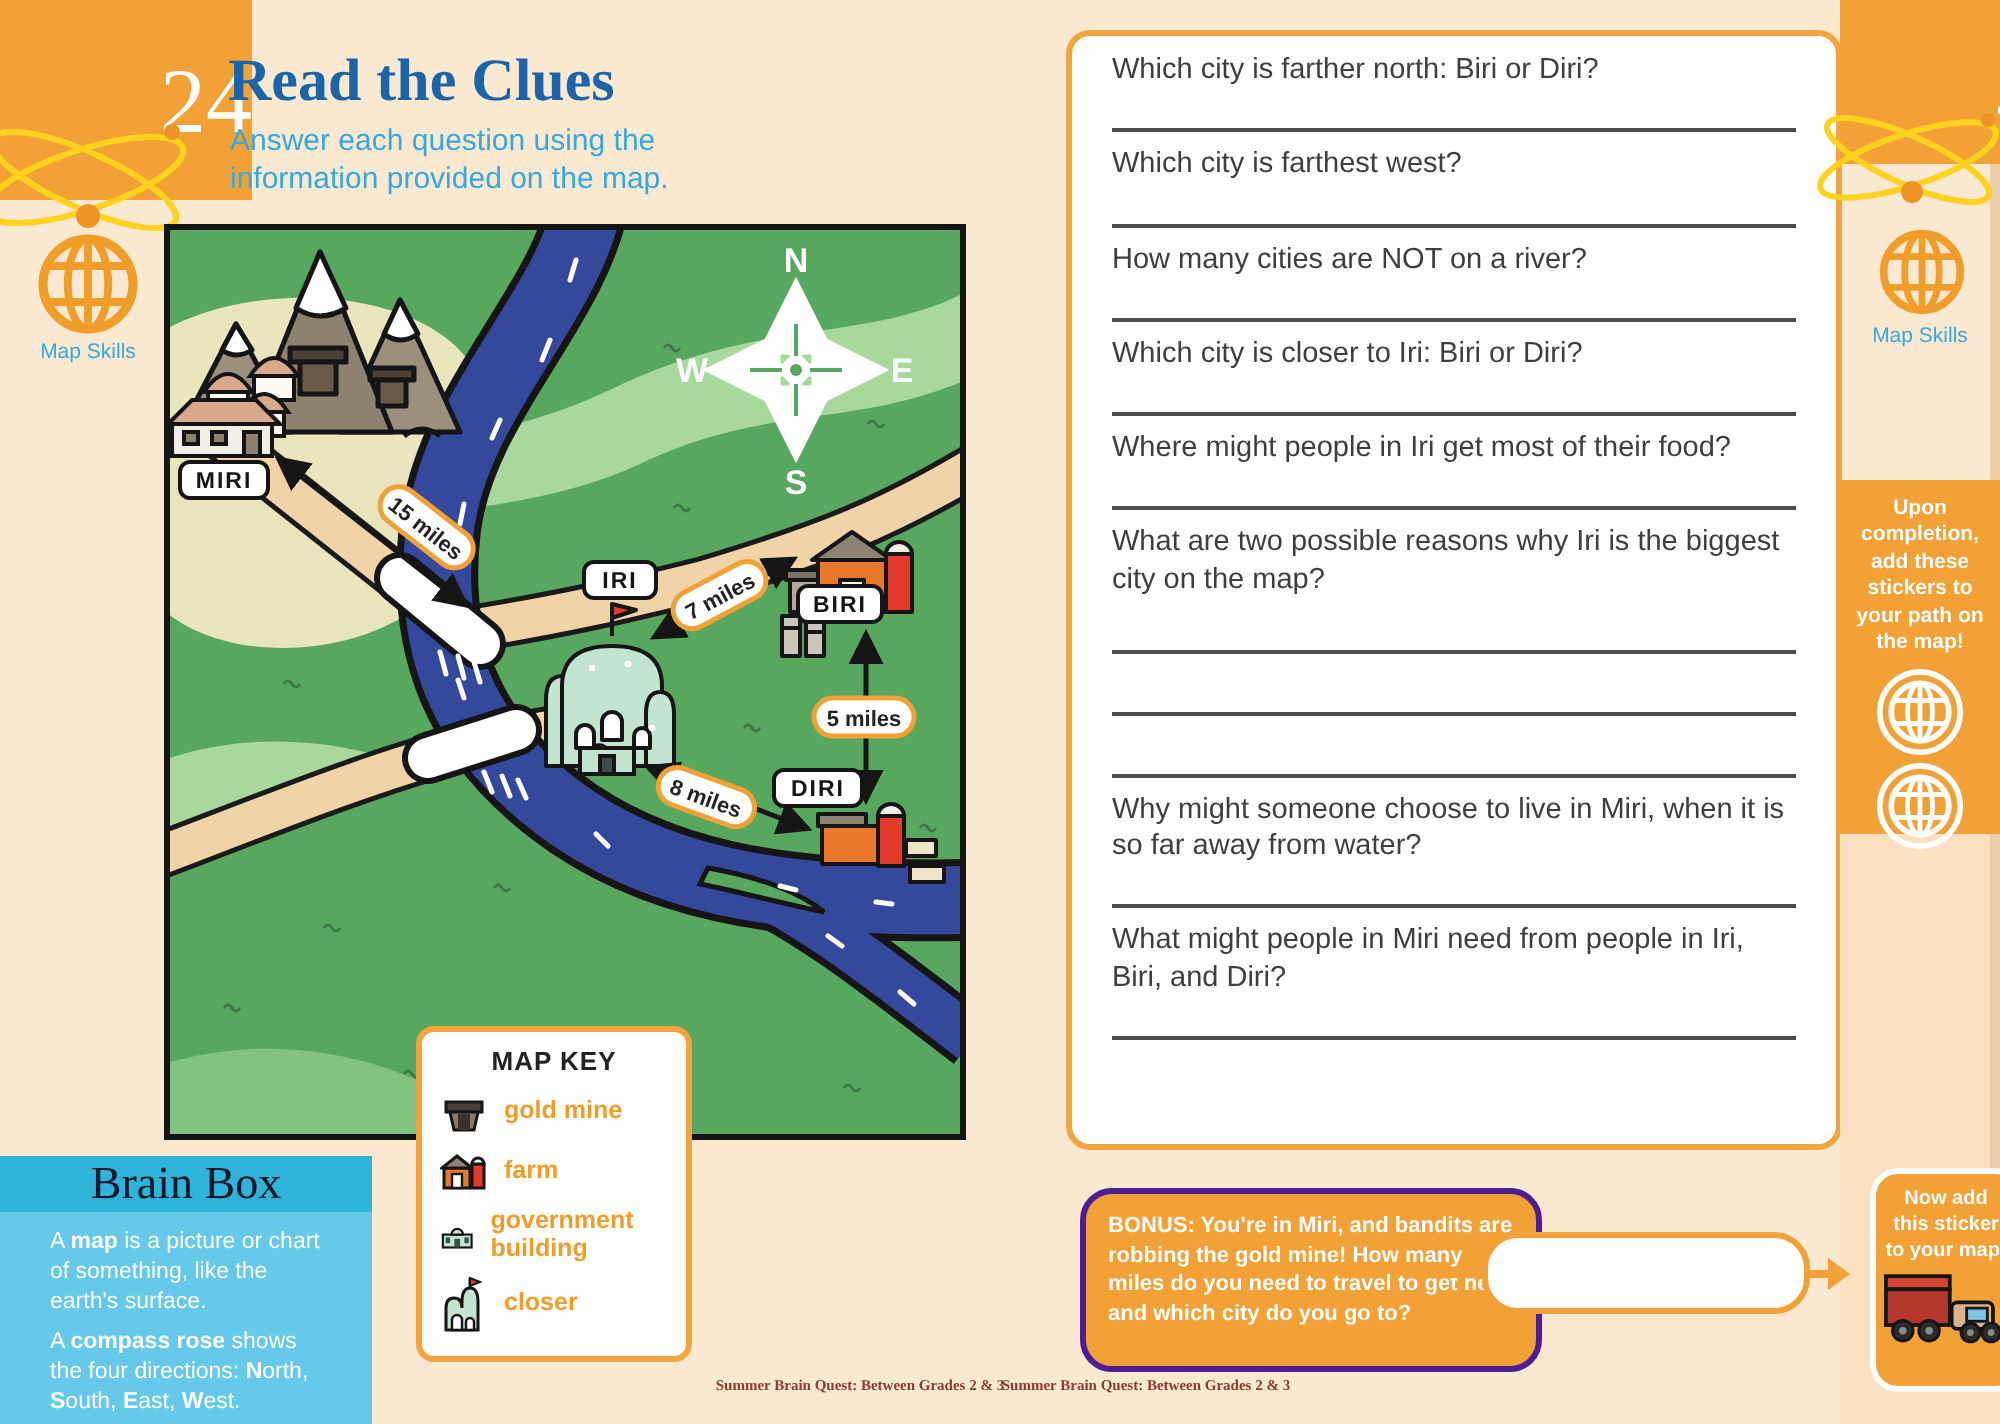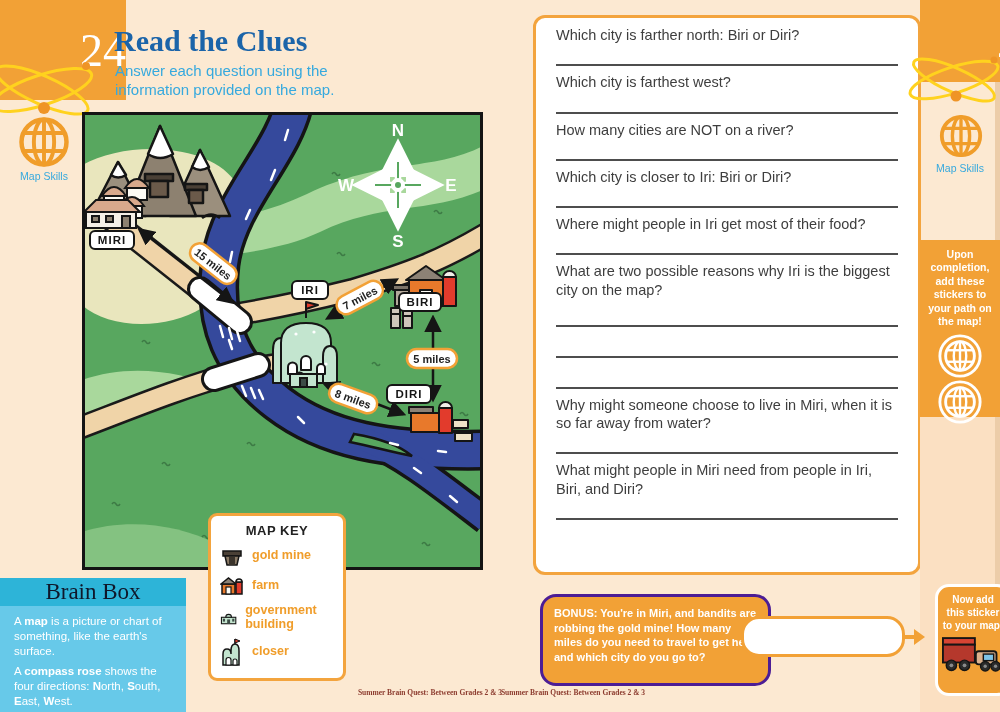--- a/index.html
+++ b/index.html
@@ -30,21 +30,21 @@
     padding:7px 9px 6px 9px;box-sizing:border-box;}
   .mk-title{font-weight:bold;font-size:13px;letter-spacing:.5px;color:#222;text-align:center;margin-bottom:4px;}
   .mk-item{display:flex;align-items:center;gap:8px;margin:6px 0;}
   .mk-item .lab{color:#f09d2a;font-weight:bold;font-size:12.5px;line-height:1.1;}
 
   
   .brainbox{left:0;top:578px;width:186px;height:134px;}
   .bb-head{background:#2db4d8;color:#0f172a;font-family:"Liberation Serif",serif;font-size:23px;
     height:28px;display:flex;align-items:center;justify-content:center;}
   .bb-body{background:#67c9e9;color:#fff;font-size:11.5px;line-height:1.32;padding:4px 10px 8px 10px;height:94px;}
-  .bb-body p{margin:4px 4px;}
+  .bb-body p{margin:4px 15px;}
   .bb-body b{font-weight:bold;}
 
   
   .qbox{left:533px;top:15px;width:388px;height:560px;background:#fff;border:3px solid #f3a43e;
     border-radius:12px;box-sizing:border-box;padding:8px 20px 0 20px;}
   .q-text{font-size:14.5px;line-height:1.26;color:#3e3e3e;margin:0;}
   .ans{height:20px;border-bottom:2px solid #4d4d4d;margin-bottom:7px;}
   .ans.tall{height:26px;margin-bottom:3px;}
   .ans.tall.last{margin-bottom:7px;}
 

